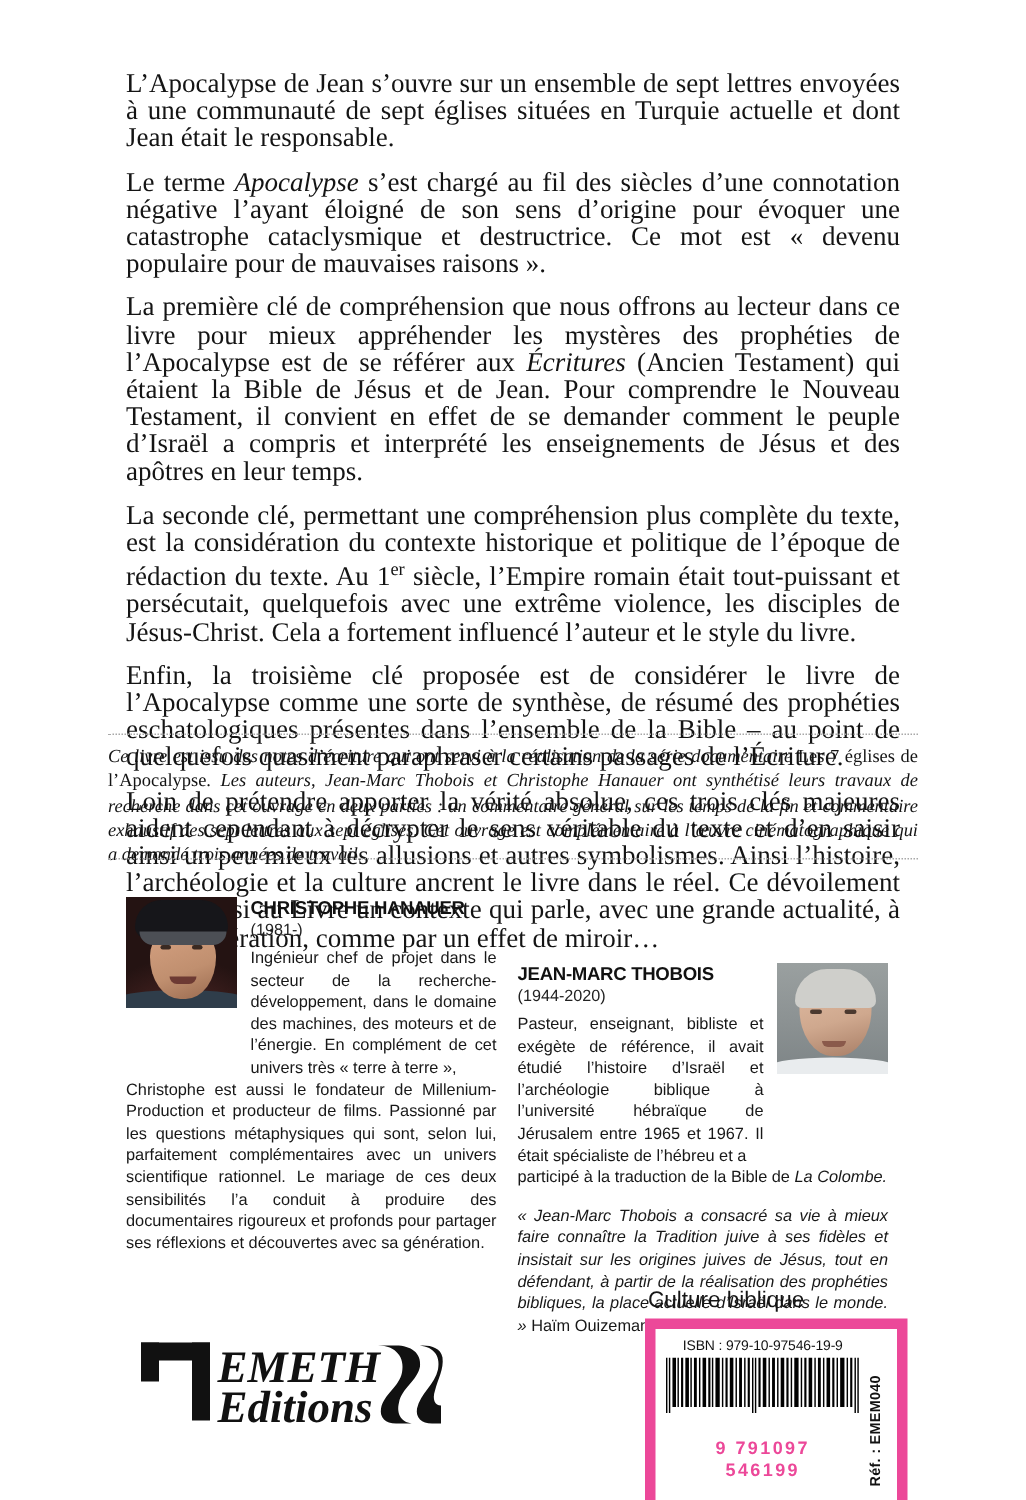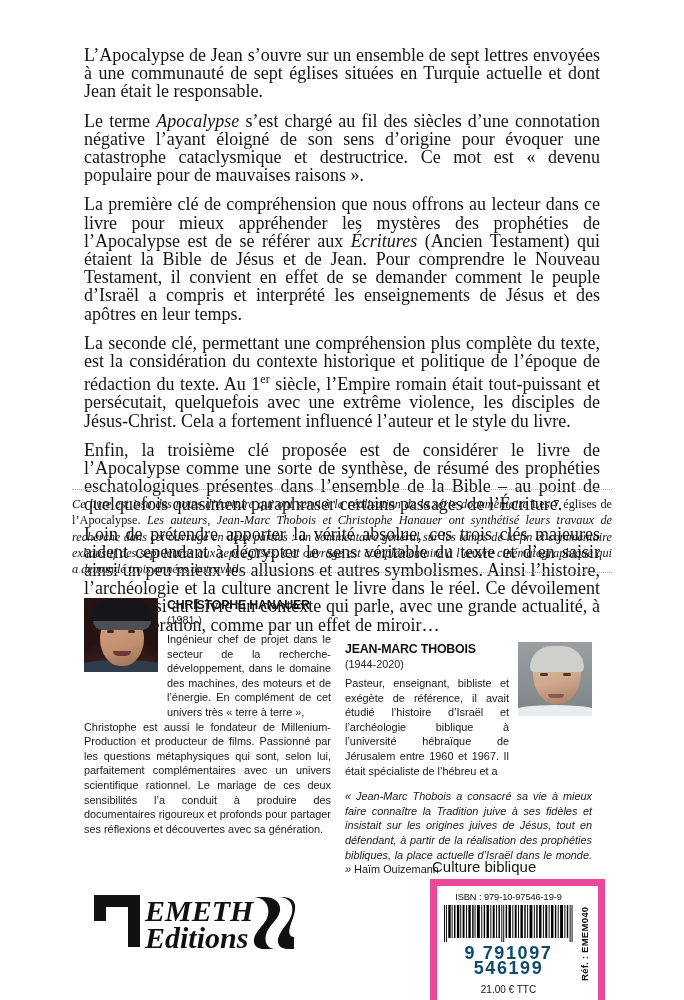--- a/index.html
+++ b/index.html
@@ -278,24 +278,24 @@
     letter-spacing: -0.1px;
   }
   .bars {
     height: 37px;
     width: 100%;
     display: block;
   }
   .barnums {
     font-family: "Liberation Sans", sans-serif;
     font-weight: bold;
-    font-size: 18px;
+    font-size: 12px;
     letter-spacing: 1.6px;
-    color: #0c4a6e;
-    margin: 4px;
+    color: #ec4899;
+    margin: 16px;
     line-height: 15px;
   }
   .price {
     font-family: "Liberation Sans", sans-serif;
     font-size: 10px;
     color: #111111;
     margin: 8px 0 0 0;
   }
   .ref-vertical {
     flex: 0 0 14px;
@@ -370,23 +370,26 @@
         <div class="shirt"></div>
         <div class="face"></div>
         <div class="hair"></div>
         <div class="eyeL"></div>
         <div class="eyeR"></div>
         <div class="mouth"></div>
       </div>
       <div class="head-text">
         <p class="author-name">JEAN-MARC THOBOIS</p>
         <p class="author-dates">(1944-2020)</p>
-        <p class="author-bio-top">Pasteur, enseignant, bibliste et exégète de référence, il avait étudié l’histoire d’Israël et l’archéologie biblique à l’université hébraïque de Jérusalem entre 1960 et 1967. Il était spécialiste de l’hébreu et a</p>
+        <p class="author-bio-top">Pasteur, enseignant, bibliste et exégète de référence, il avait étudié l’histoire d’Israël et l’archéologie biblique à l’université hébraïque de Jérusalem entre 1965 et 1967. Il était spécialiste de l’hébreu et a</p>
       </div>
     </div>
+    <p class="author-bio-rest">
+      <span>participé à la traduction de la Bible de </span><i>La Colombe.</i>
+    </p>
     <p class="author-quote">
       <span>« Jean-Marc Thobois a consacré sa vie à mieux faire connaître la Tradition juive à ses fidèles et insistait sur les origines juives de Jésus, tout en défendant, à partir de la réalisation des prophéties bibliques, la place actuelle d’Israël dans le monde. » </span><span class="cite">Haïm Ouizemann</span>
     </p>
   </div>
 
 </div>
 
 <div class="logo">
   <svg width="205" height="62" viewBox="0 0 205 62" xmlns="http://www.w3.org/2000/svg" aria-hidden="true">
 

